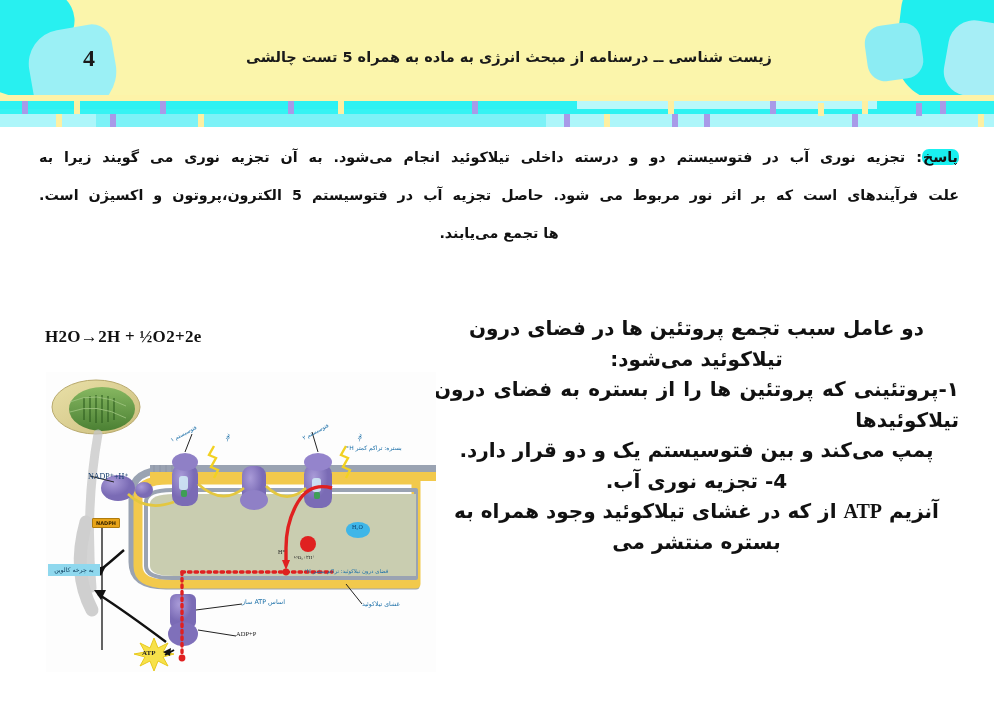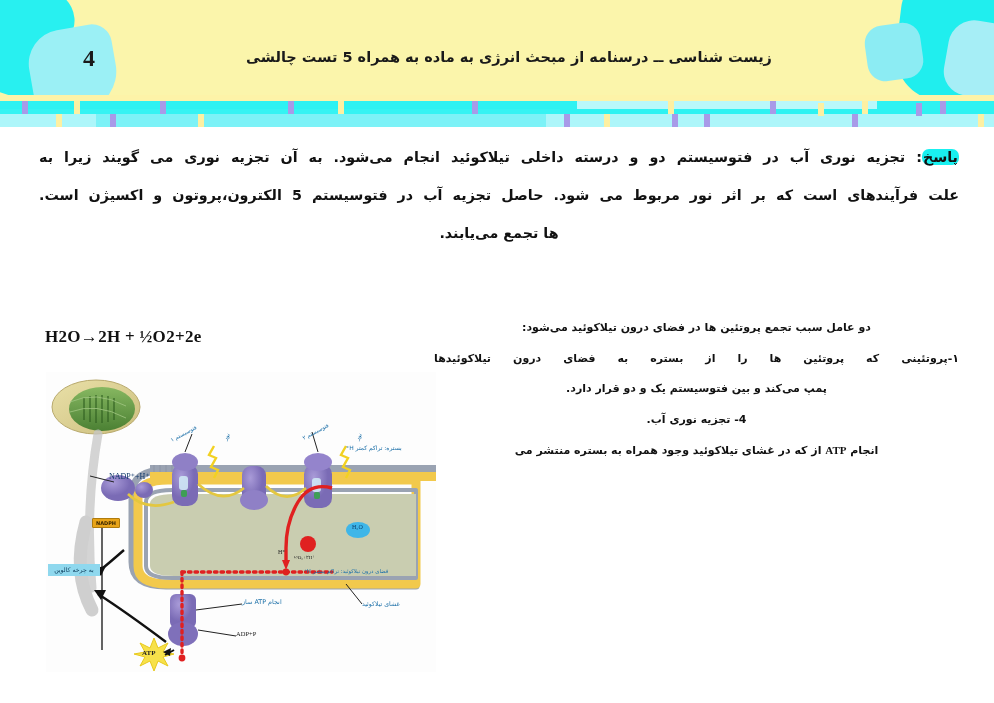--- a/index.html
+++ b/index.html
@@ -64,37 +64,37 @@
     font-size:14.3px;line-height:38px;
   }
   .hl{background:#19f0f0;padding:0 1px;border-radius:7px;}
   .eq{
     position:absolute;left:45px;top:286px;direction:ltr;
     font-family:"Liberation Serif","DejaVu Serif",serif;
     font-size:17px;font-weight:bold;color:#111;letter-spacing:.3px;margin-top:41px;
   }
   .para-b{
     right:35px;top:313px;width:525px;
-    font-size:11px;line-height:30.5px;
+    font-size:20px;line-height:30.5px;
   }
   .ln{display:block;}
   .ln.l{text-align:center;}
   .ln.j{text-align:justify;text-align-last:justify;}
   .ltr-in{direction:ltr;unicode-bidi:embed;font-family:"Liberation Serif",serif;}
 
   
   .figure{position:absolute;left:46px;top:372px;width:390px;height:300px;}
   .fig-bg{position:absolute;inset:0;background:#fdfdfd;}
   .fig-svg{position:absolute;inset:0;}
   .flabel{
     position:absolute;direction:rtl;color:#1b6fa8;
     font-family:"DejaVu Sans",sans-serif;font-size:5.6px;
     white-space:nowrap;
   }
-  .flabel.ltr{direction:ltr;font-family:"Liberation Serif",serif;color:#123a6b;margin-left:21px;}
+  .flabel.ltr{direction:ltr;font-family:"Liberation Serif",serif;color:#123a6b;}
   .fbox{
     position:absolute;background:#8fd8ee;color:#10405f;
     font-size:6.2px;text-align:center;direction:rtl;
     line-height:8px;padding:2px 3px;
   }
   .fbadge{
     position:absolute;background:#e8a419;color:#3a2600;
     font-size:5px;font-weight:bold;padding:1px 3px;
     border-radius:1px;direction:ltr;border:1px solid #b07c0d;
   }
@@ -160,21 +160,21 @@
     <span class="ln l">ها تجمع می‌یابند.</span>
   </div>
 
   <div class="eq">H2O→2H + ½O2+2e</div>
 
   <div class="txt-block para-b">
     <span class="ln l">دو عامل سبب تجمع پروتئین ها در فضای درون تیلاکوئید می‌شود:</span>
     <span class="ln j">۱-پروتئینی که پروتئین ها را از بستره به فضای درون تیلاکوئیدها</span>
     <span class="ln l">پمپ می‌کند و بین فتوسیستم یک و دو قرار دارد.</span>
     <span class="ln l">4- تجزیه نوری آب.</span>
-    <span class="ln l"><span>انجام </span><span class="ltr-in">ATP</span><span> از که در غشای تیلاکوئید وجود همراه به بستره منتشر می</span></span>
+    <span class="ln l"><span>آنزیم </span><span class="ltr-in">ATP</span><span> از که در غشای تیلاکوئید وجود همراه به بستره منتشر می</span></span>
   </div>
 
   <div class="figure">
     <div class="fig-bg"></div>
 
     <svg class="fig-svg" width="390" height="300" viewBox="0 0 390 300">
       <defs>
         <linearGradient id="chlo" x1="0" y1="0" x2="1" y2="1">
           <stop offset="0%" stop-color="#e9e0a8"></stop>
           <stop offset="100%" stop-color="#cdbf7e"></stop>
@@ -334,21 +334,21 @@
     <div class="flabel" style="left:176px;top:66px;transform:rotate(-60deg);transform-origin:left top;">نور</div>
 
     <div class="flabel" style="left:308px;top:66px;transform:rotate(-60deg);transform-origin:left top;">نور</div>
 
     <div class="flabel" style="left:300px;top:72px;font-size:6px;">بستره: تراکم کمتر H⁺</div>
 
     <div class="flabel" style="left:258px;top:196px;font-size:5.4px;">فضای درون تیلاکوئید: تراکم بیشتر H⁺</div>
 
     <div class="flabel" style="left:316px;top:228px;font-size:6.2px;">غشای تیلاکوئید</div>
 
-    <div class="flabel" style="left:196px;top:226px;font-size:6.4px;">انجام ATP ساز</div>
+    <div class="flabel" style="left:196px;top:226px;font-size:6.4px;">اساس ATP ساز</div>
 
     <div class="fsmall" style="left:190px;top:258px;">ADP+P</div>
 
     <div class="fstar-label" style="left:96px;top:277px;">ATP</div>
 
     <div class="fsmall" style="left:232px;top:176px;font-size:6px;">H⁺</div>
 
     <div class="fsmall" style="left:306px;top:152px;font-size:6px;color:#0a3f6b;">H₂O</div>
 
     <div class="fsmall" style="left:248px;top:182px;font-size:5px;">½O₂+۲H⁺</div>

